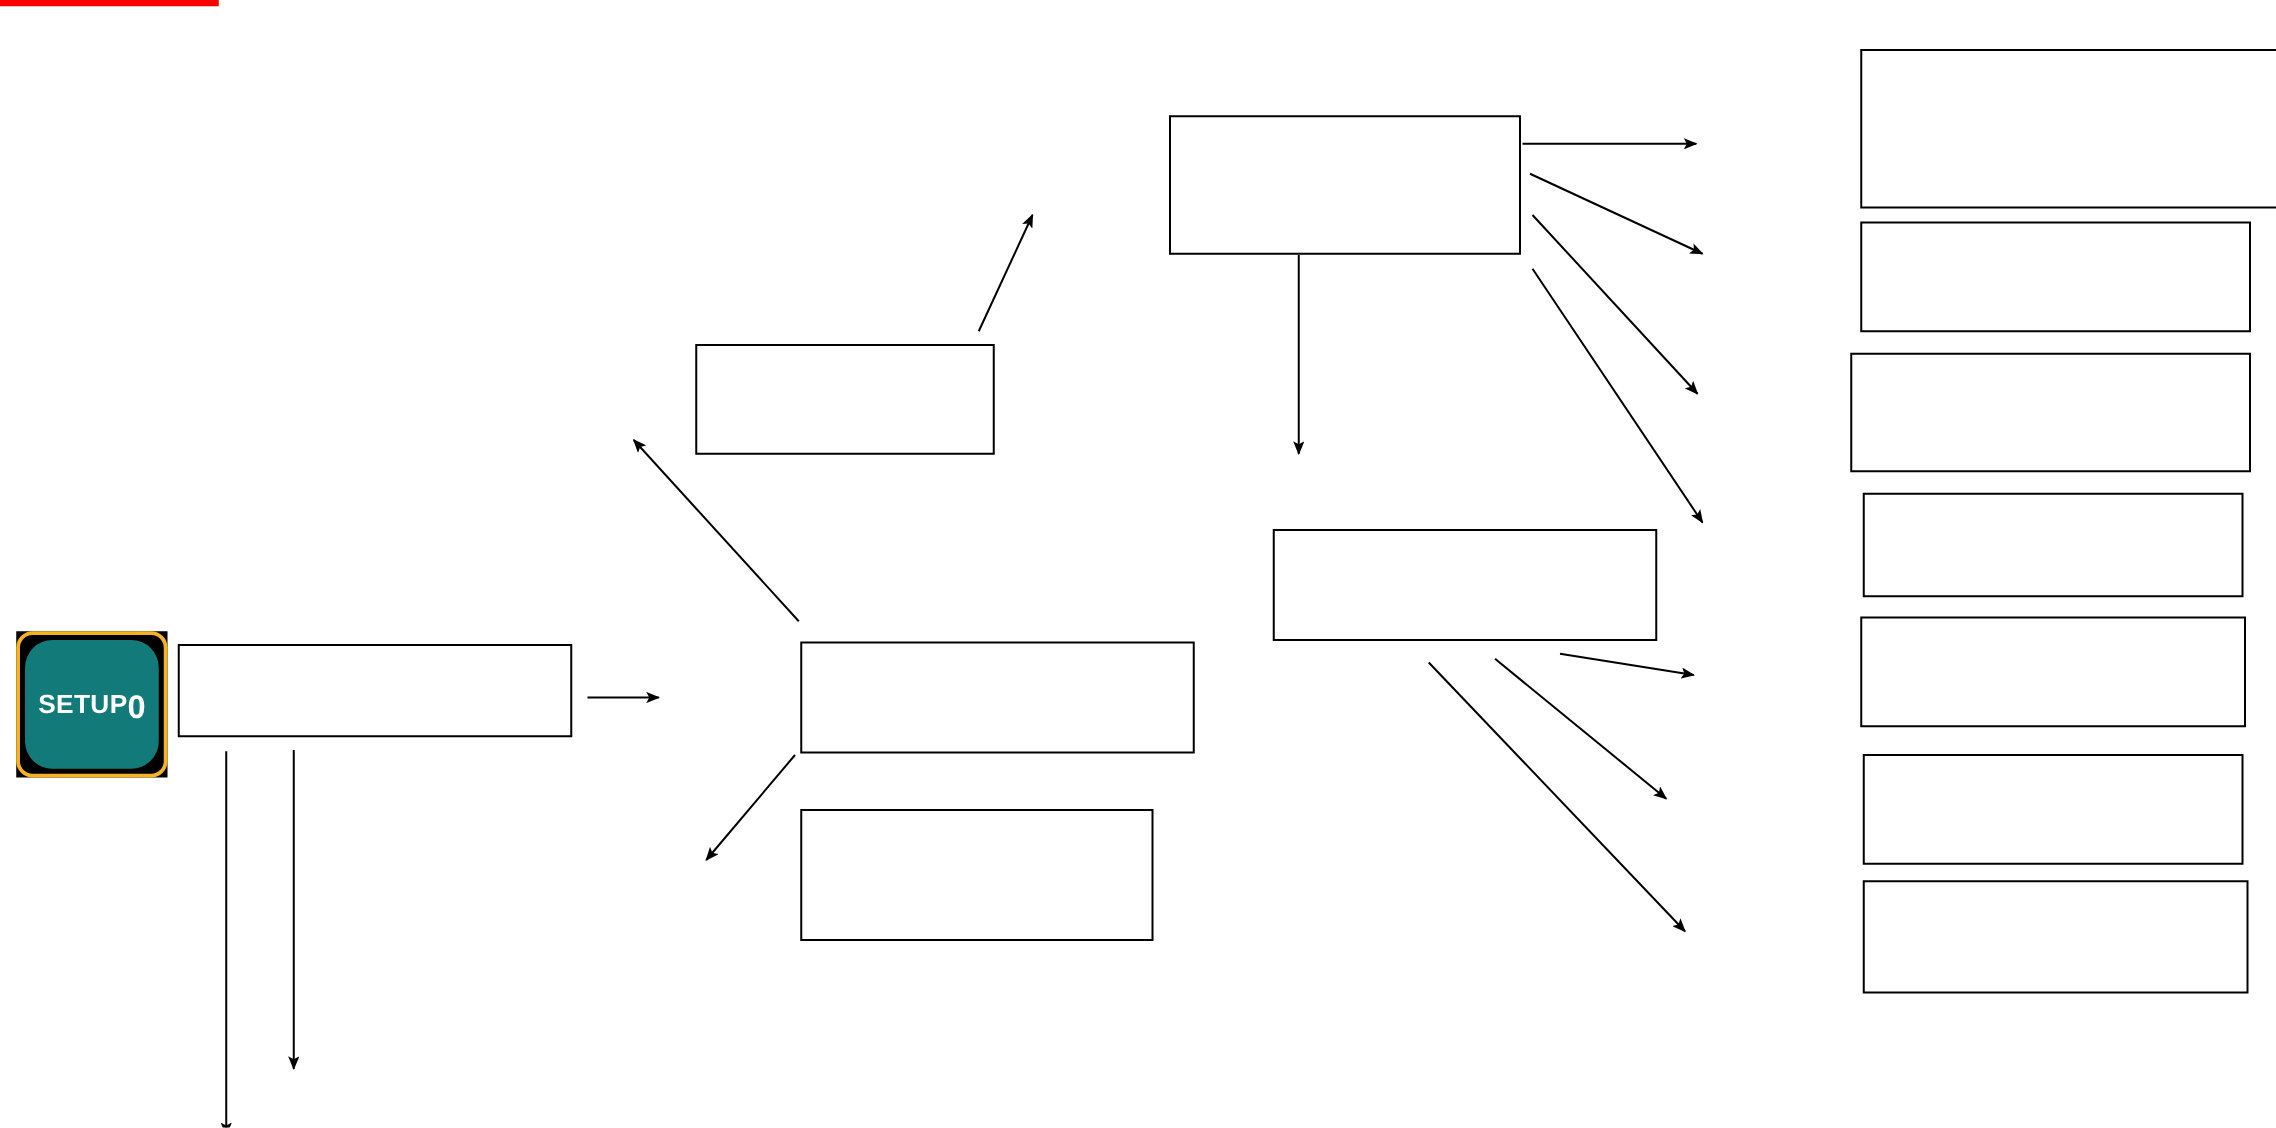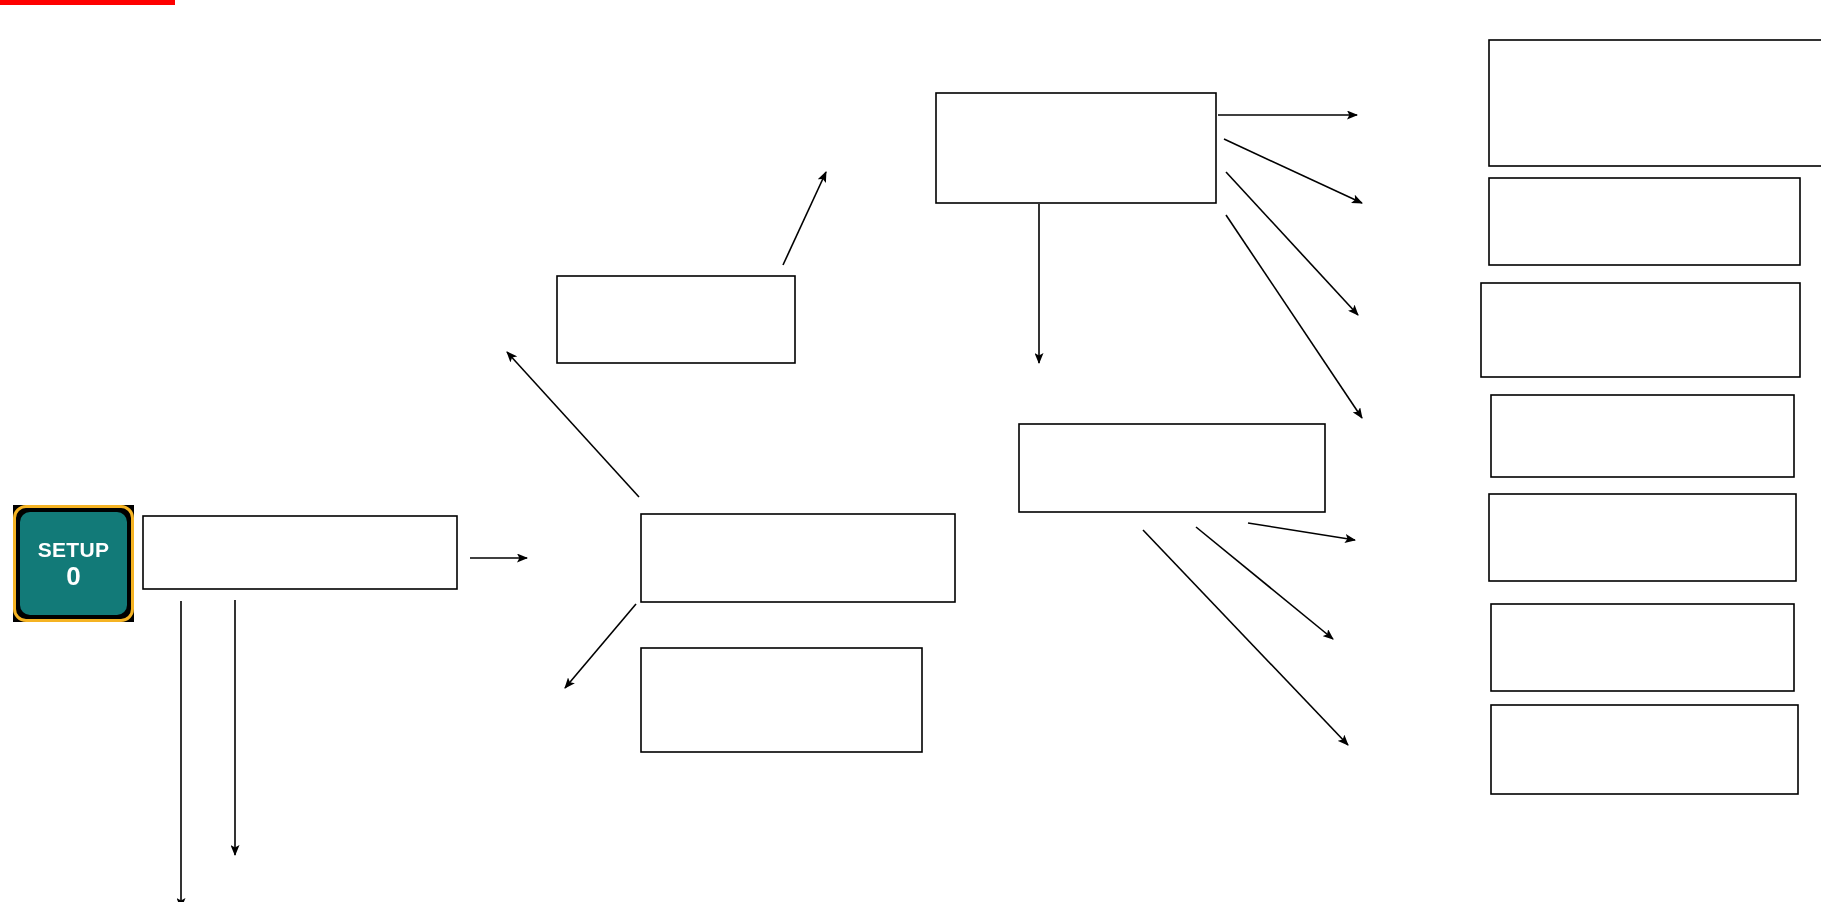--- a/index.html
+++ b/index.html
@@ -51,23 +51,23 @@
     padding: 4px;
     display: flex;
     align-items: center;
     justify-content: center;
   }
   .setup-key-face {
     width: 100%;
     height: 100%;
     box-sizing: border-box;
     background: #127a78;
-    border-radius: 10px;
+    border-radius: 22px;
     display: flex;
-    flex-direction: column;
+    flex-direction: row;
     align-items: center;
     justify-content: center;
     line-height: 1.0;
   }
   .setup-key-label {
     color: #ffffff;
     font-weight: bold;
     font-size: 21px;
     letter-spacing: 0.3px;
     font-family: "Liberation Sans", sans-serif;

